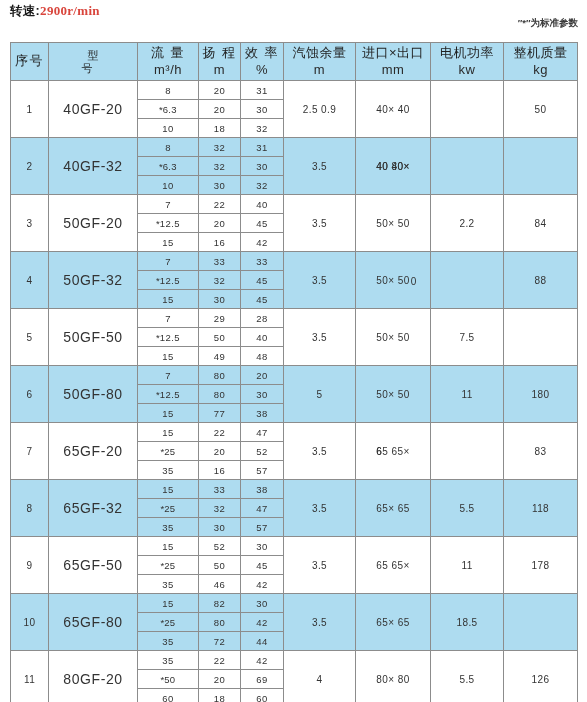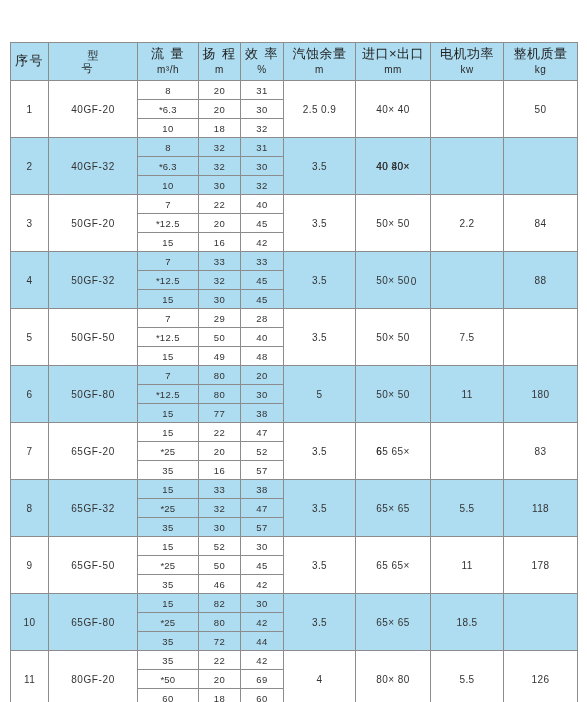--- a/index.html
+++ b/index.html
@@ -96,21 +96,21 @@
   .hd-main {
     display: block;
     font-size: 13px;
     font-weight: normal;
     color: #1f1f1f;
     letter-spacing: 1.5px;
   }
   .hd-main.tight { letter-spacing: 0.5px; }
   .hd-unit {
     display: block;
-    font-size: 10px;
+    font-size: 13px;
     color: #2a2a2a;
     margin-top: 2px;
     letter-spacing: 0.5px;
   }
   .hd-wide {
     display: block;
     font-size: 11px;
     font-weight: normal;
     color: #1f1f1f;
     letter-spacing: 12px;
@@ -118,21 +118,21 @@
   }
 
   
   tbody tr.grp td {
     height: 18px;
   }
   td.num, td.model, td.npsh, td.inout, td.power, td.mass {
     font-size: 10px;
     letter-spacing: 0.4px;
   }
-  td.model { font-size: 10px; letter-spacing: 0.6px; }
+  td.model { font-size: 14px; letter-spacing: 0.6px; }
   td.sub {
     font-size: 9.5px;
     height: 18px;
     letter-spacing: 0.4px;
   }
   .band-blue td { background: #aedcf0; }
   .band-white td { background: #ffffff; }
 
   .star { letter-spacing: 0; }
   .ovl {
@@ -145,20 +145,26 @@
     left: 0;
     top: 0;
     white-space: nowrap;
   }
 </style>
 </head>
 <body>
 
 <div class="page">
 
+  <div class="caption-bar">
+    <div class="speed-label">
+      <span>转速:</span><span class="speed-value">2900r/min</span>
+    </div>
+    <div class="std-note">″*″为标准参数</div>
+  </div>
 
   <div class="tbl-wrap">
     <table class="spec">
       <colgroup>
         <col class="c-no">
           <col class="c-model">
           <col class="c-flow">
           <col class="c-head">
         <col class="c-eff">
           <col class="c-npsh">

